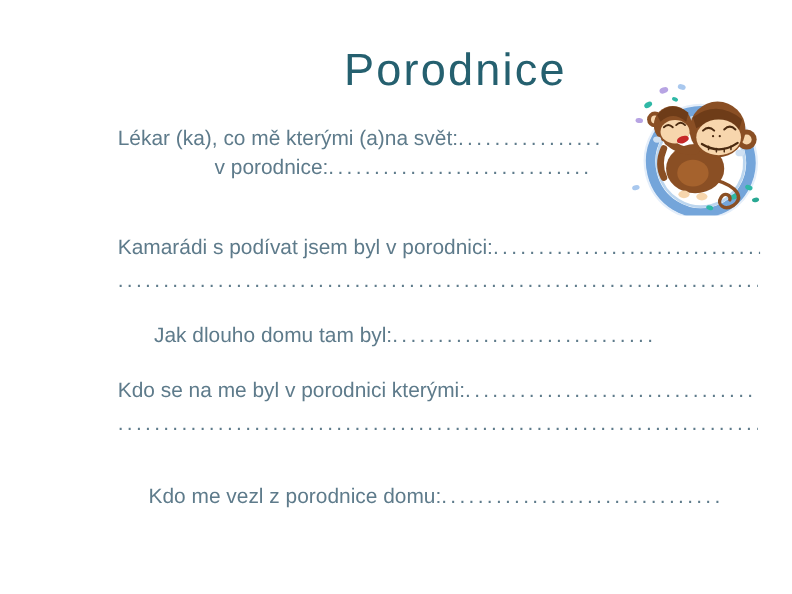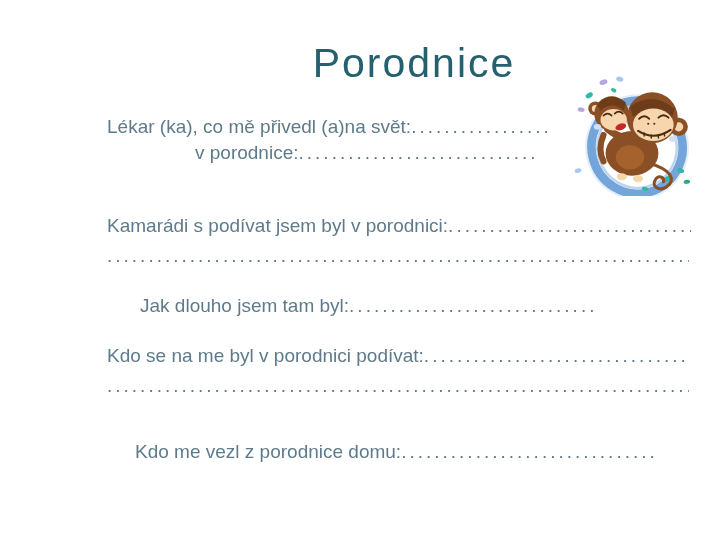--- a/index.html
+++ b/index.html
@@ -48,31 +48,31 @@
     width:122px;height:122px;
   }
 </style>
 </head>
 <body>
 
 <div class="page">
 
   <h1 class="title">Porodnice</h1>
 
-  <div class="row r0"><span>Lékar (ka), co mě přivedl (a)na svět:</span><span class="dots">.............................................</span></div>
+  <div class="row r0"><span>Lékar (ka), co mě kterými (a)na svět:</span><span class="dots">.............................................</span></div>
 
   <div class="row r1"><span>v porodnice:</span><span class="dots">.............................................</span></div>
 
   <div class="row r2"><span>Kamarádi s podívat jsem byl v porodnici:</span><span class="dots">.............................................</span></div>
 
   <div class="row r3"><span></span><span class="dots">...............................................................................................</span></div>
 
-  <div class="row r4"><span>Jak dlouho jsem tam byl:</span><span class="dots">.............................................</span></div>
+  <div class="row r4"><span>Jak dlouho domu tam byl:</span><span class="dots">.............................................</span></div>
 
-  <div class="row r5"><span>Kdo se na me byl v porodnici podívat:</span><span class="dots">.............................................</span></div>
+  <div class="row r5"><span>Kdo se na me byl v porodnici kterými:</span><span class="dots">.............................................</span></div>
 
   <div class="row r6"><span></span><span class="dots">...............................................................................................</span></div>
 
   <div class="row r7"><span>Kdo me vezl z porodnice domu:</span><span class="dots">.............................................</span></div>
 
   <svg class="illu" viewBox="0 0 120 120" aria-hidden="true">
 
     <g transform="rotate(-14 63 72)">
       <ellipse cx="63" cy="72" rx="45" ry="46" fill="none" stroke="#74a5da" stroke-width="9"></ellipse>
       <ellipse cx="63" cy="72" rx="39" ry="40" fill="none" stroke="#bcd6ef" stroke-width="2.5"></ellipse>

